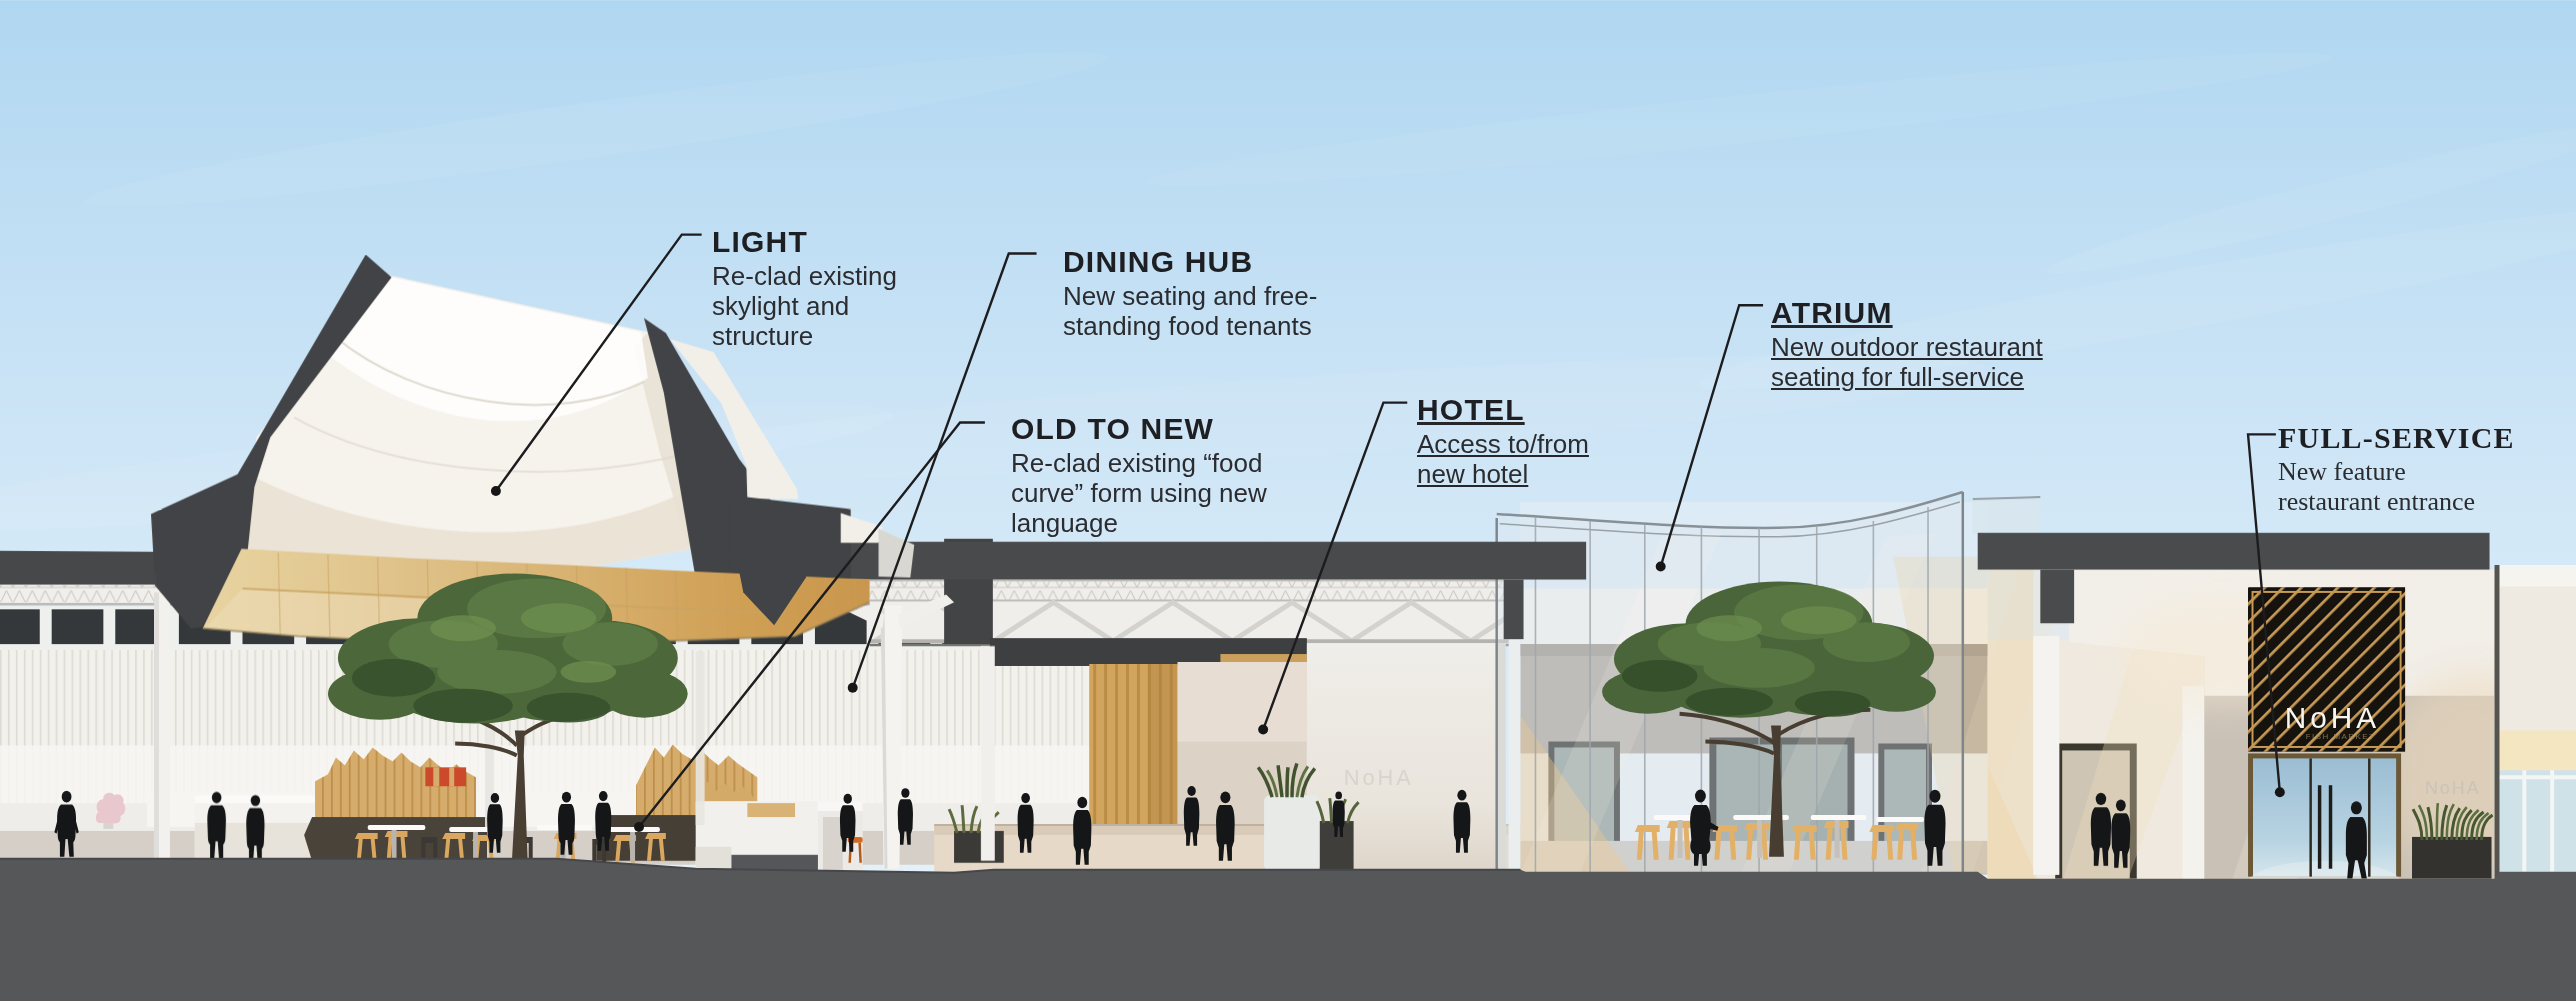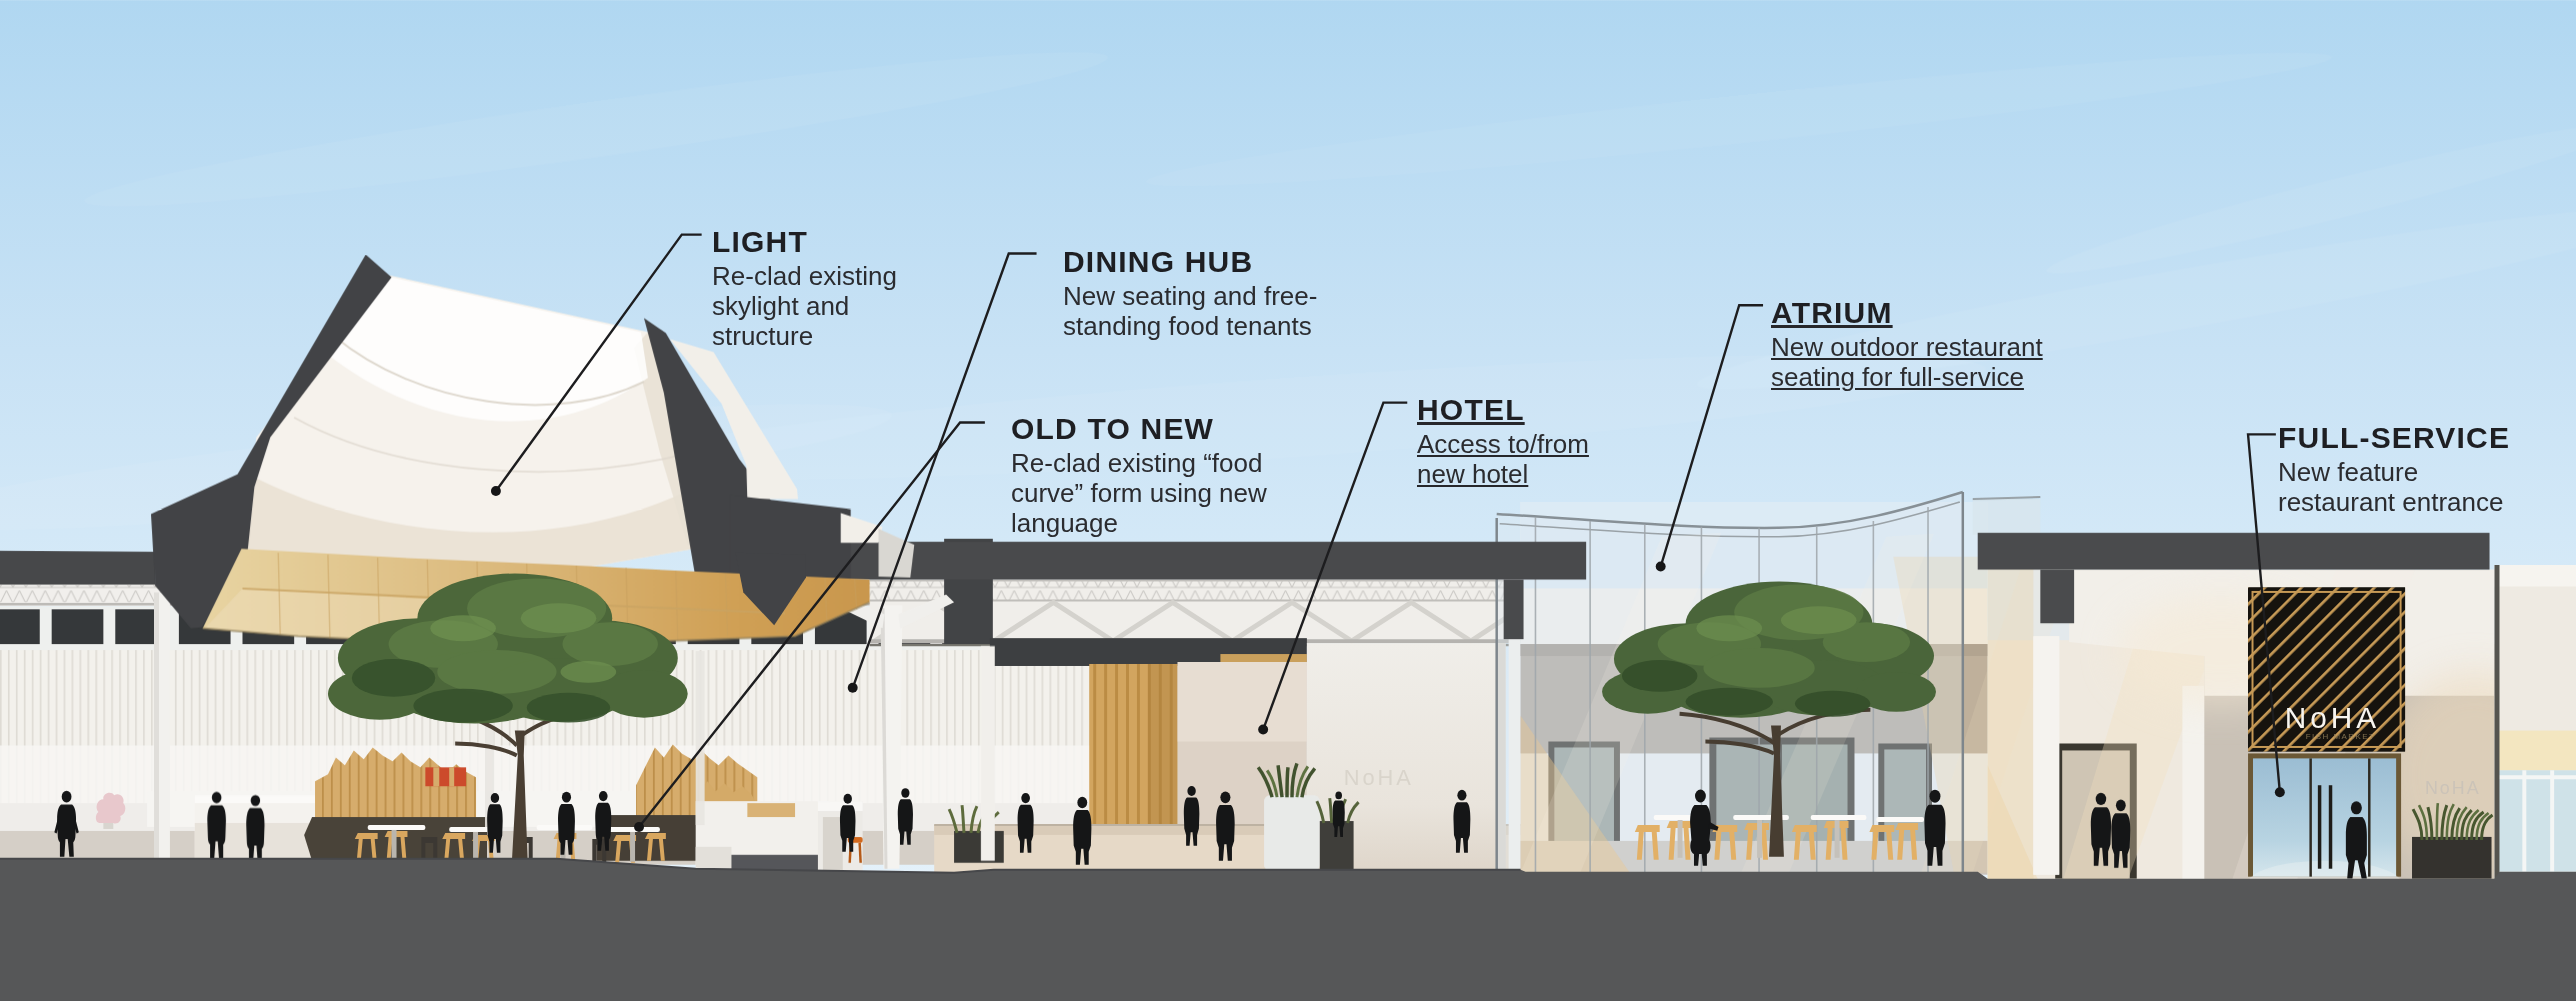--- a/index.html
+++ b/index.html
@@ -634,18 +634,18 @@
 <div class="lbl" style="left:1417px;top:395px;text-decoration:underline;">
   <h3>HOTEL</h3>
   <p>Access to/from<br>new hotel</p>
 </div>
 
 <div class="lbl" style="left:1771px;top:298px;text-decoration:underline;">
   <h3>ATRIUM</h3>
   <p>New outdoor restaurant<br>seating for full-service</p>
 </div>
 
-<div class="lbl" style="left:2278px;top:423px;">
+<div class="lbl" style="left:2278px;top:423px;font-family:Liberation Serif, serif;">
   <h3>FULL-SERVICE</h3>
   <p>New feature<br>restaurant entrance</p>
 </div>
 </div>
 
 
 </body></html>

